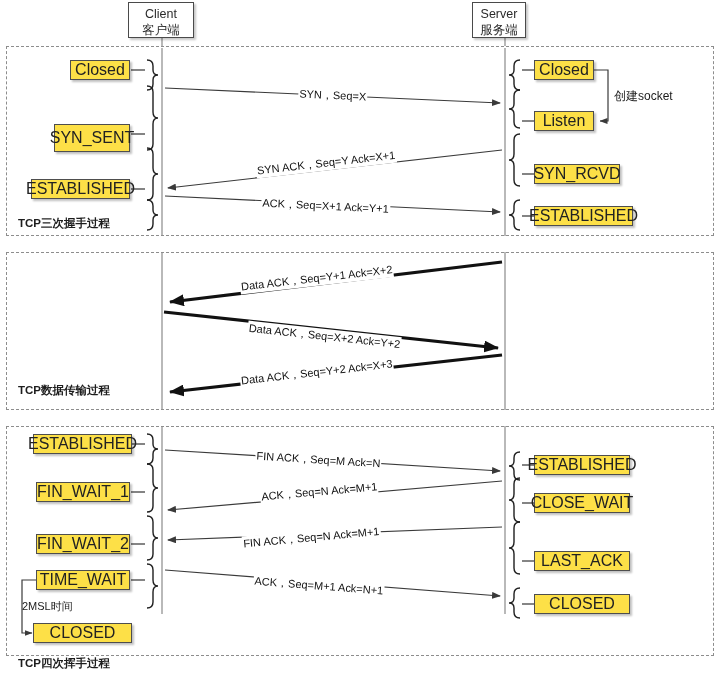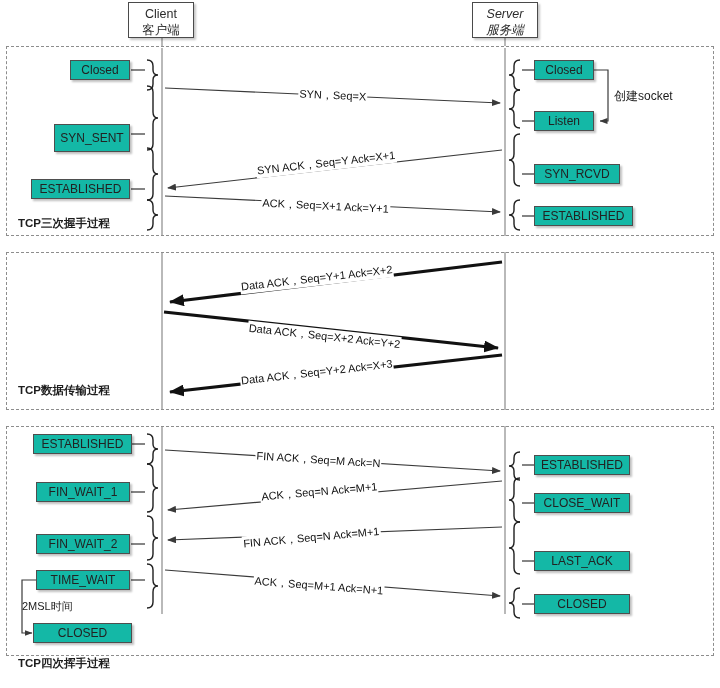--- a/index.html
+++ b/index.html
@@ -53,23 +53,23 @@
     font-size: 11.5px;
     font-weight: bold;
     color: #1d1d1d;
     white-space: nowrap;
   }
   
   .state-box {
     position: absolute;
     box-sizing: border-box;
     border: 1px solid #4e4e4e;
-    background: #14b8a6;
+    background: #fde047;
     text-align: center;
-    font-size: 12px;
+    font-size: 16px;
     color: #222222;
     white-space: nowrap;
     box-shadow: 2px 2px 2px rgba(0,0,0,0.25);
     display: flex;
     align-items: center;
     justify-content: center;
   }
   
   .msg-label {
     position: absolute;
@@ -188,21 +188,21 @@
 
     <g fill="none" stroke="#3a3a3a" stroke-width="1.2">
       <path d="M36,580 L22,580 L22,633 L32,633" marker-end="url(#arrowSmall)"></path>
     </g>
   </svg>
 
   <div class="endpoint-box" style="left:128px; top:2px; width:66px; height:36px;">
     <span class="en">Client</span>
     <span class="zh">客户端</span>
   </div>
-  <div class="endpoint-box" style="left:472px; top:2px; width:66px; height:36px;font-style:italic;">
+  <div class="endpoint-box" style="left:472px; top:2px; width:54px; height:36px;">
     <span class="en">Server</span>
     <span class="zh">服务端</span>
   </div>
 
   <div class="panel" style="left:6px; top:46px; width:708px; height:190px;"></div>
   <div class="panel-title" style="left:18px; top:216px;">TCP三次握手过程</div>
 
   <div class="state-box" style="left:70px; top:60px; width:60px; height:20px;">Closed</div>
   <div class="state-box" style="left:54px; top:124px; width:76px; height:28px;">SYN_SENT</div>
   <div class="state-box" style="left:31px; top:179px; width:99px; height:20px;">ESTABLISHED</div>

